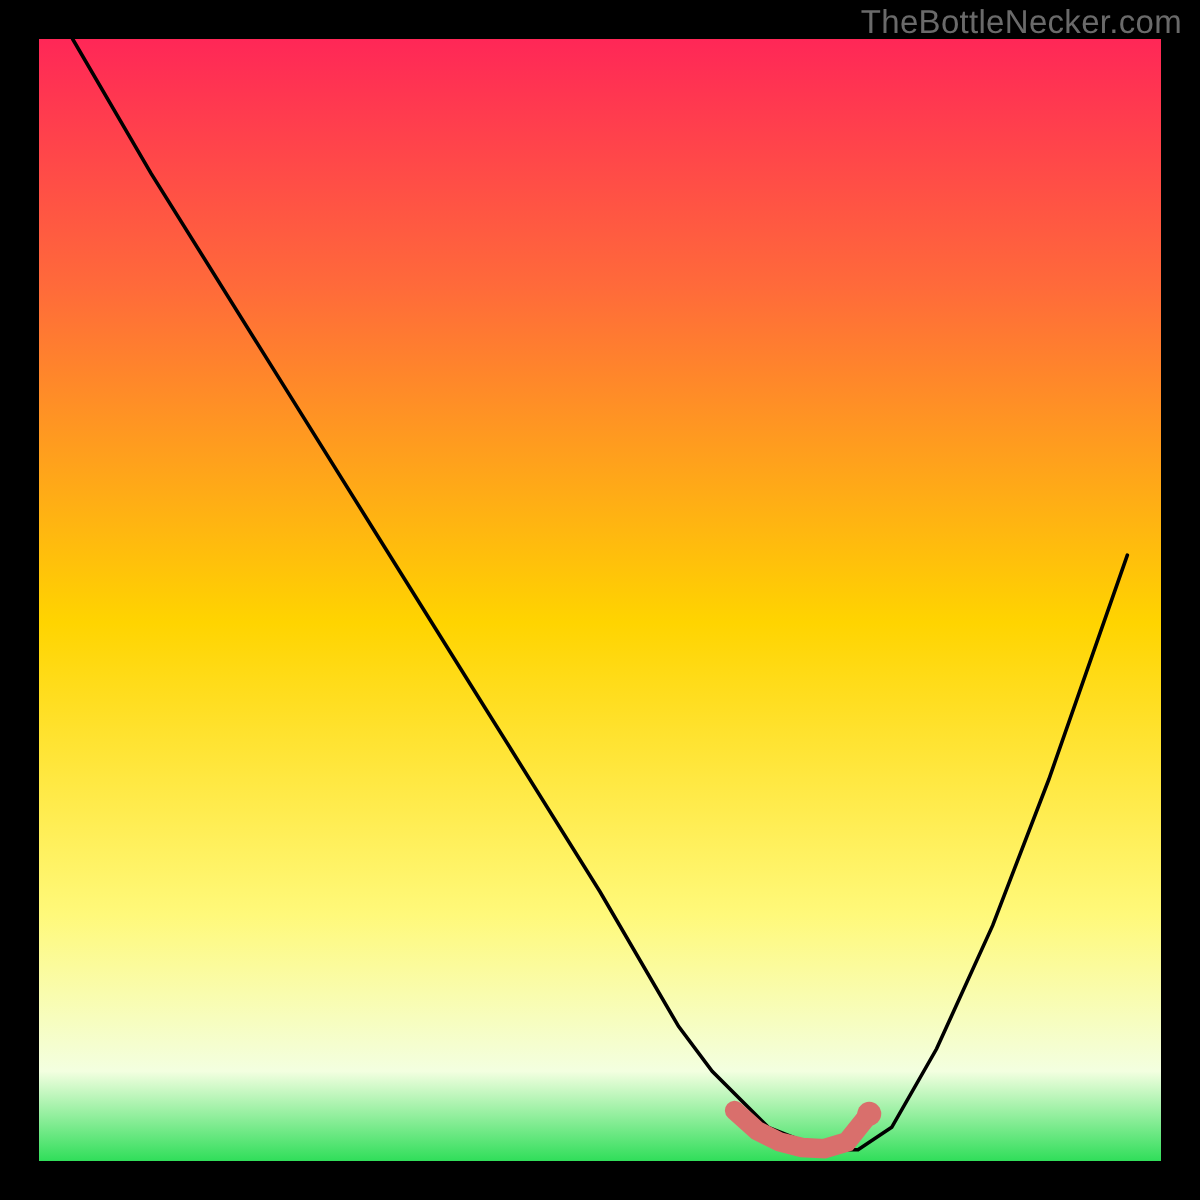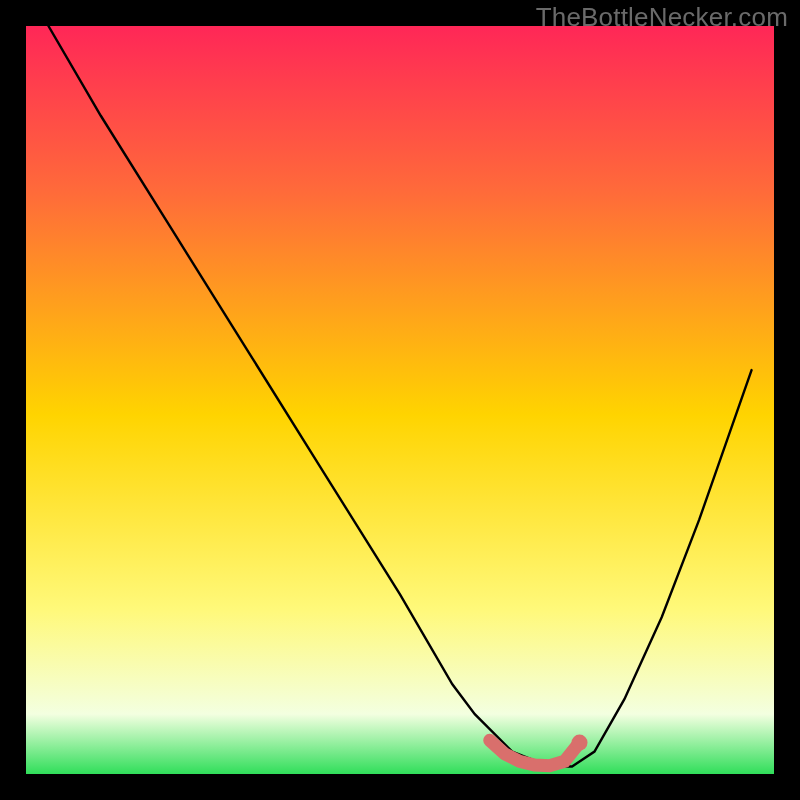--- a/index.html
+++ b/index.html
@@ -14,21 +14,21 @@
   .container {
     position: relative;
     width: 800px;
     height: 800px;
   }
   .watermark {
     position: absolute;
     top: 2px;
     right: 12px;
     color: #6a6a6a;
-    font-size: 26px;
+    font-size: 22px;
     font-weight: 400;
     z-index: 10;
     letter-spacing: 0.2px;
   }
   svg {
     display: block;
   }
 </style>
 </head>
 <body>

